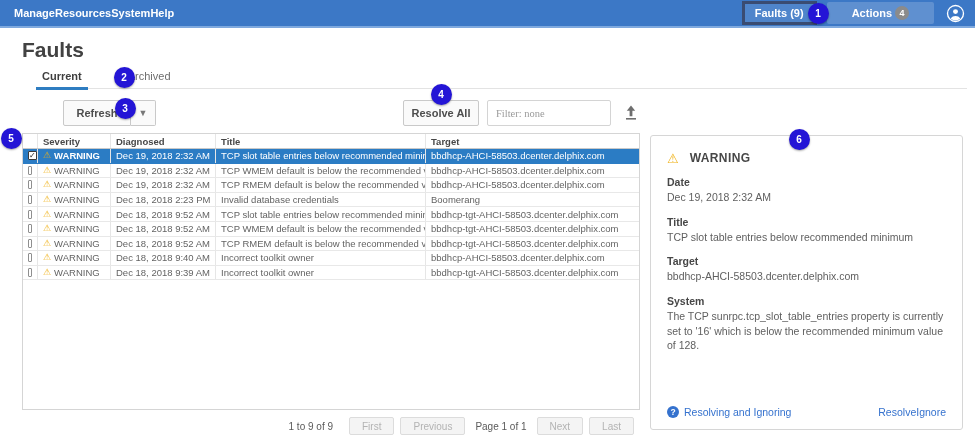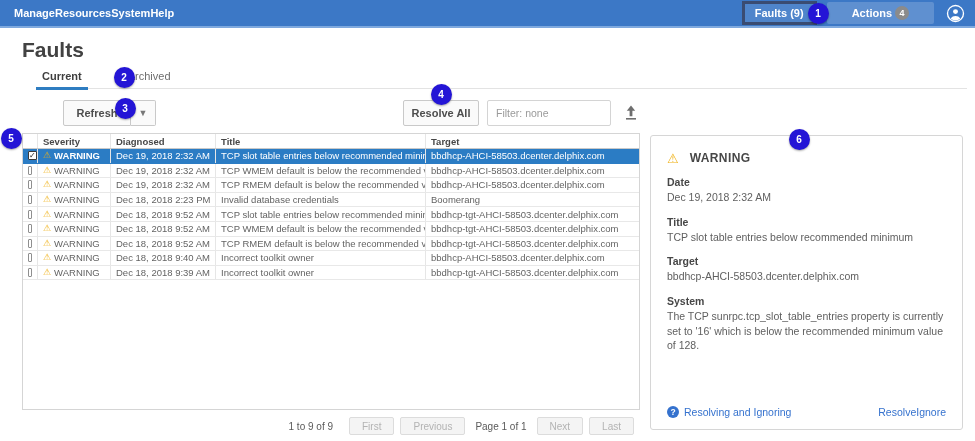--- a/index.html
+++ b/index.html
@@ -61,21 +61,21 @@
     color:#4d4d4d; font-size:11px; font-weight:bold; font-family:inherit;
     height:26px; cursor:pointer;
   }
   .refresh-group { position:absolute; left:22px; top:100px; display:flex;padding-left:41px; }
   .refresh-main { width:68px; border-radius:2px 0 0 2px; }
   .refresh-arrow { width:25px; border-left:none; border-radius:0 2px 2px 0; color:#777; font-size:9px; }
   .resolve-all { position:absolute; left:403px; top:100px; width:76px; }
   .filter-input {
     position:absolute; left:487px; top:100px; width:124px; height:26px;
     border:1px solid #d4d4d4; border-radius:2px; padding:0 8px;
-    font-size:10.5px; color:#555; font-family:Liberation Sans, sans-serif;
+    font-size:10.5px; color:#555; font-family:Liberation Serif, serif;
   }
   .filter-input::placeholder { color:#9a9a9a; }
   .export-icon { position:absolute; left:623px; top:104px; cursor:pointer; }
 
   
   .table-wrap {
     position:absolute; left:22px; top:133px; width:618px; height:277px;
     border:1px solid #d5d5d5; background:#fff; overflow:hidden;
   }
   .tr {

